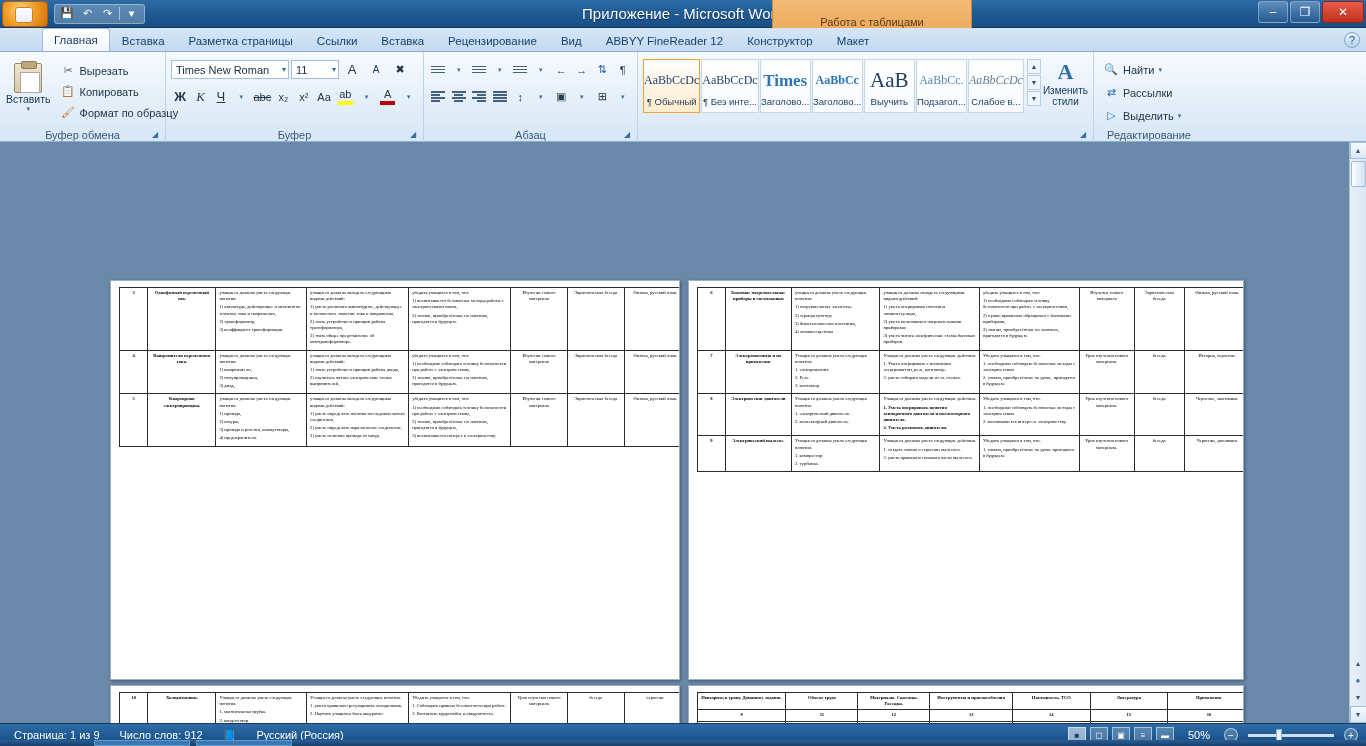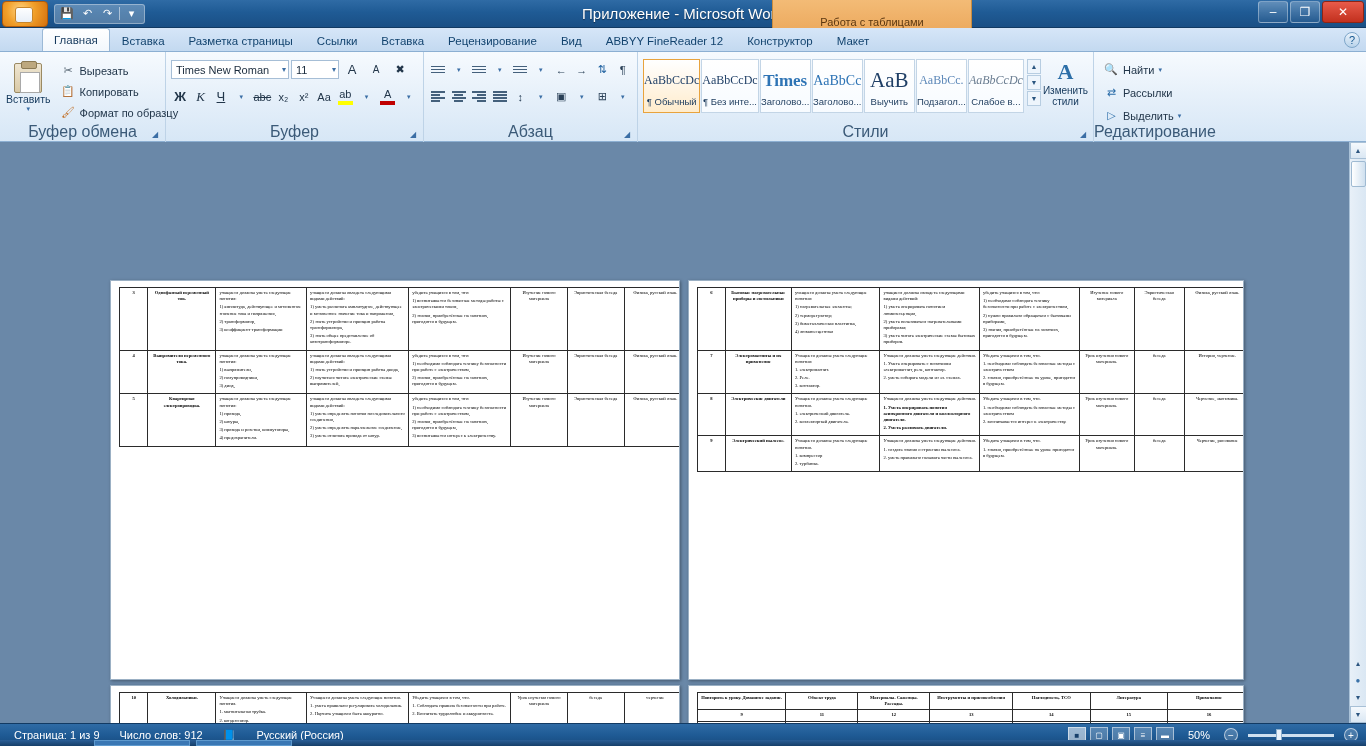--- a/index.html
+++ b/index.html
@@ -135,21 +135,21 @@
   }
   .rgroup {
     position: relative;
     height: 90px;
     padding: 3px 5px 0 5px;
     display: flex; flex-direction: column;
     border-right: 1px solid #bed3e7;
   }
   .rgroup .glabel {
     position: absolute; bottom: 1px; left: 0; right: 0;
-    text-align: center; font-size: 16px; color: #3b5a78;
+    text-align: center; font-size: 11px; color: #3b5a78;
   }
   .rgroup .dlg {
     position: absolute; bottom: 2px; right: 3px;
     width: 10px; height: 10px;
     color: #3b6ea5; font-size: 8px;
   }
   .grow { display: flex; align-items: center; gap: 2px; }
 
   
   .paste-btn {
@@ -543,21 +543,21 @@
         </div>
         <div class="stylebox">
           <div class="prev">AaBbCcDc</div>
           <div class="nm">¶ Без инте...</div>
         </div>
         <div class="stylebox">
           <div class="prev" style="font-size:17px;color:#2e74b5;font-weight:bold;">Times</div>
           <div class="nm">Заголово...</div>
         </div>
         <div class="stylebox">
-          <div class="prev" style="font-size:14px;color:#2e74b5;font-weight:normal;">AaBbCc</div>
+          <div class="prev" style="font-size:12px;color:#2e74b5;font-weight:bold;">AaBbCc</div>
           <div class="nm">Заголово...</div>
         </div>
         <div class="stylebox">
           <div class="prev" style="font-size:21px;color:#1f3f66;">AaB</div>
           <div class="nm">Выучить</div>
         </div>
         <div class="stylebox">
           <div class="prev" style="color:#5b87b8;">AaBbCc.</div>
           <div class="nm">Подзагол...</div>
         </div>
@@ -568,21 +568,20 @@
         <div class="stylearrows">
           <div>▲</div>
           <div>▼</div>
           <div>▼</div>
         </div>
         <div class="changestyles">
           <div class="big">A</div>
           <div>Изменить стили</div>
         </div>
       </div>
-      <div class="glabel">Стили</div>
       <div class="dlg">◢</div>
     </div>
 
     <div class="rgroup editgroup" style="width:110px; border-right:none;">
       <div style="display:flex; flex-direction:column; gap:2px; padding-top:4px;">
         <div class="cmd">
           <span class="ic" style="color:#2a6ca8;">🔍</span>
           <span>Найти</span>
           <span style="font-size:7px;color:#3b6ea5;">▾</span>
         </div>

